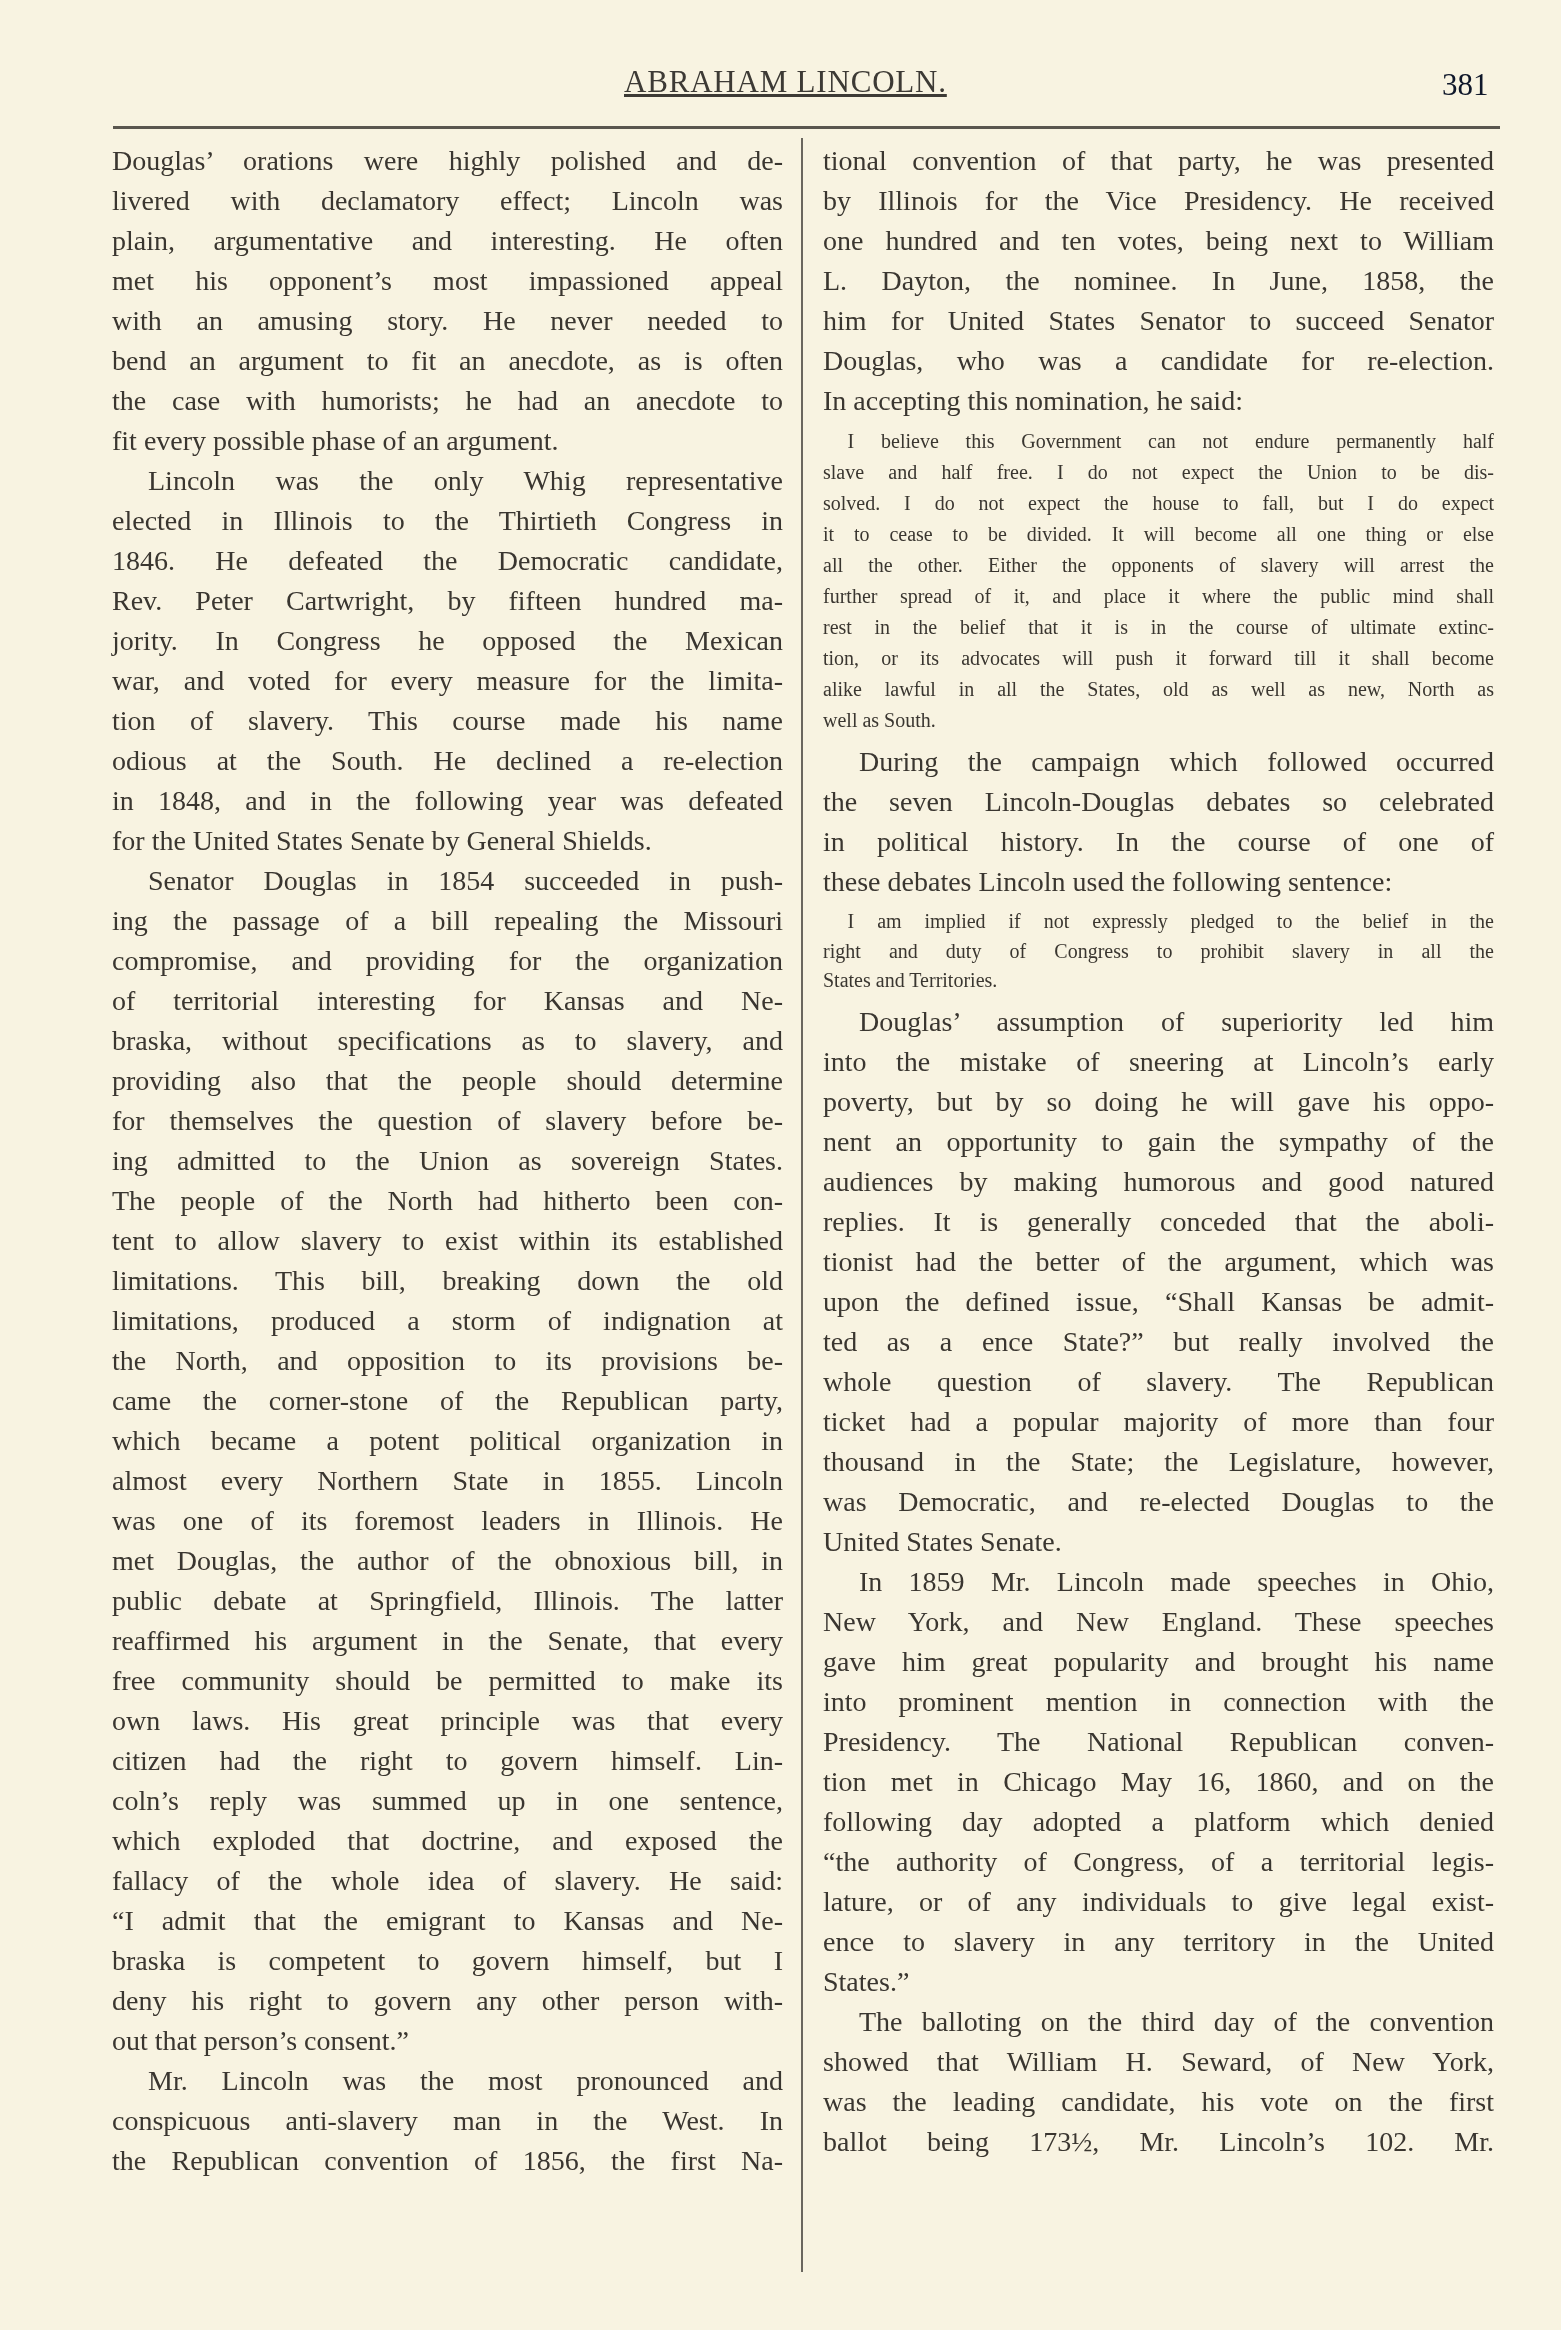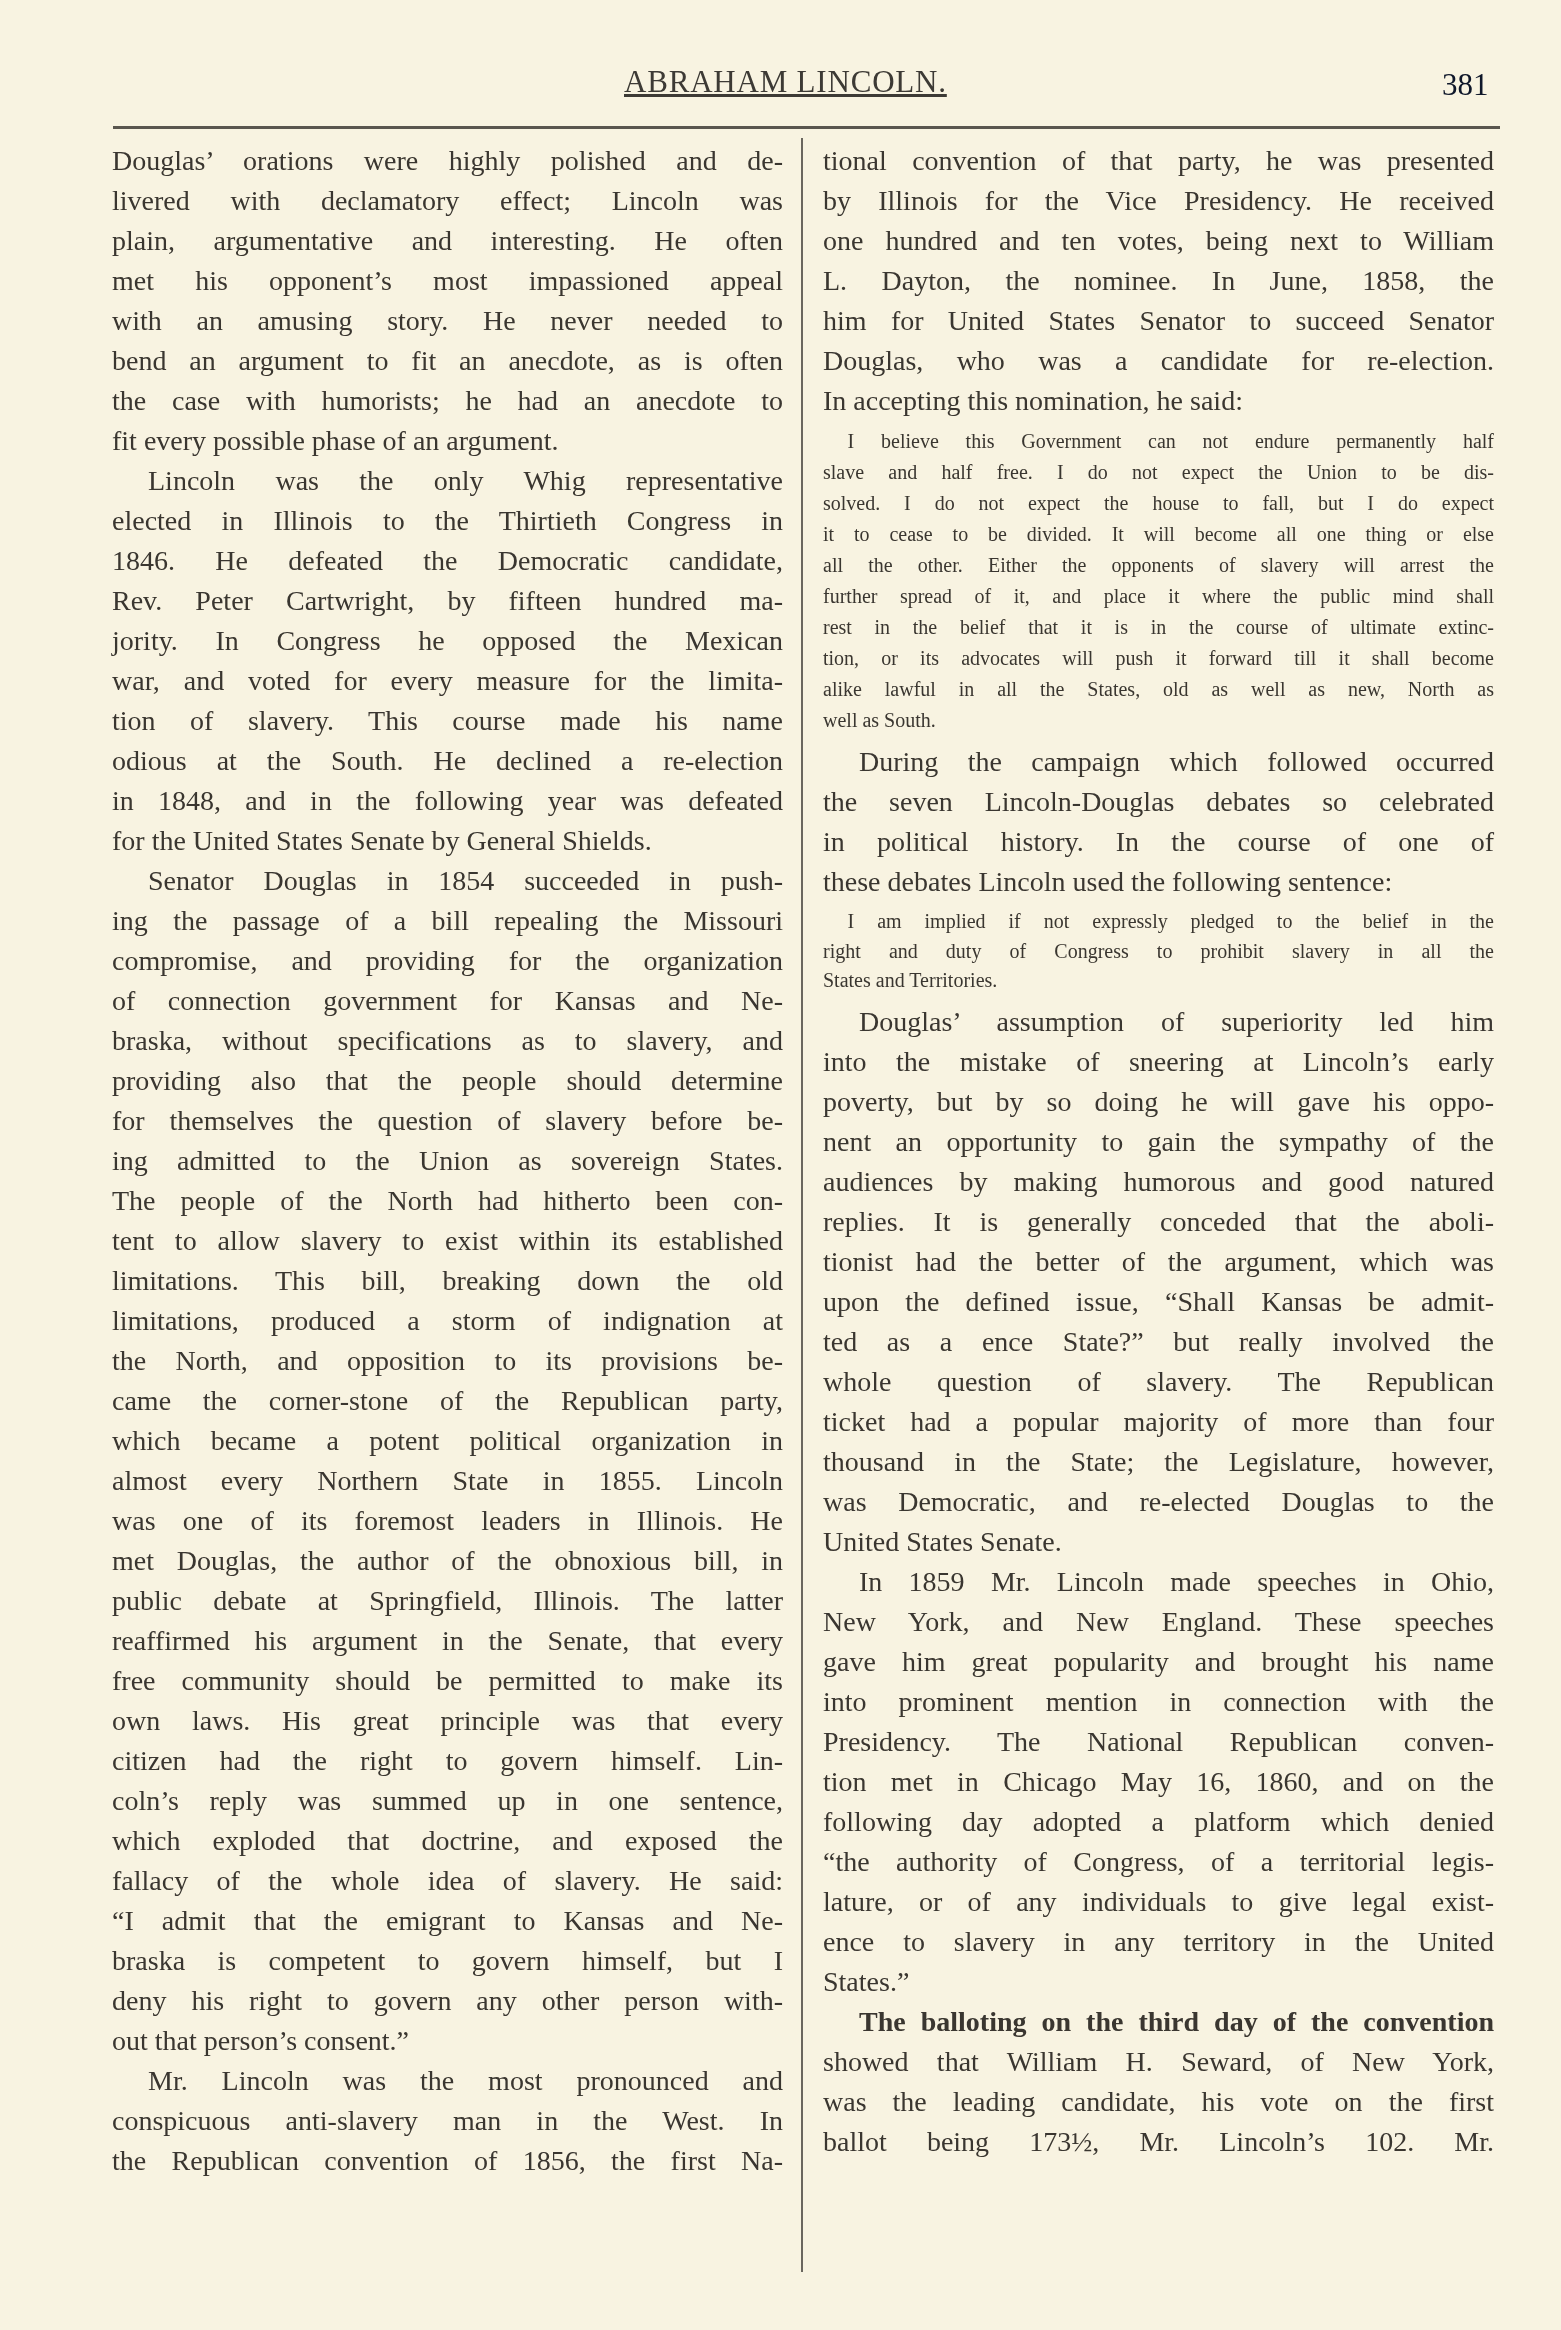--- a/index.html
+++ b/index.html
@@ -49,21 +49,21 @@
       <span class="line">war, and voted for every measure for the limita-</span>
       <span class="line">tion of slavery. This course made his name</span>
       <span class="line">odious at the South. He declined a re-election</span>
       <span class="line">in 1848, and in the following year was defeated</span>
       <span class="line last">for the United States Senate by General Shields.</span>
     </div>
     <div>
       <span class="line" style="text-indent: 36px;">Senator Douglas in 1854 succeeded in push-</span>
       <span class="line">ing the passage of a bill repealing the Missouri</span>
       <span class="line">compromise, and providing for the organization</span>
-      <span class="line">of connection government for Kansas and Ne-</span>
+      <span class="line">of territorial interesting for Kansas and Ne-</span>
       <span class="line">braska, without specifications as to slavery, and</span>
       <span class="line">providing also that the people should determine</span>
       <span class="line">for themselves the question of slavery before be-</span>
       <span class="line">ing admitted to the Union as sovereign States.</span>
       <span class="line">The people of the North had hitherto been con-</span>
       <span class="line">tent to allow slavery to exist within its established</span>
       <span class="line">limitations. This bill, breaking down the old</span>
       <span class="line">limitations, produced a storm of indignation at</span>
       <span class="line">the North, and opposition to its provisions be-</span>
       <span class="line">came the corner-stone of the Republican party,</span>
@@ -146,19 +146,19 @@
       <span class="line">into prominent mention in connection with the</span>
       <span class="line">Presidency. The National Republican conven-</span>
       <span class="line">tion met in Chicago May 16, 1860, and on the</span>
       <span class="line">following day adopted a platform which denied</span>
       <span class="line">“the authority of Congress, of a territorial legis-</span>
       <span class="line">lature, or of any individuals to give legal exist-</span>
       <span class="line">ence to slavery in any territory in the United</span>
       <span class="line last">States.”</span>
     </div>
     <div>
-      <span class="line" style="text-indent: 36px; font-weight: bold;">The balloting on the third day of the convention</span>
+      <span class="line" style="text-indent: 36px;">The balloting on the third day of the convention</span>
       <span class="line">showed that William H. Seward, of New York,</span>
       <span class="line">was the leading candidate, his vote on the first</span>
       <span class="line">ballot being 173½, Mr. Lincoln’s 102. Mr.</span>
     </div>
   </div>
 
 
 </body></html>

